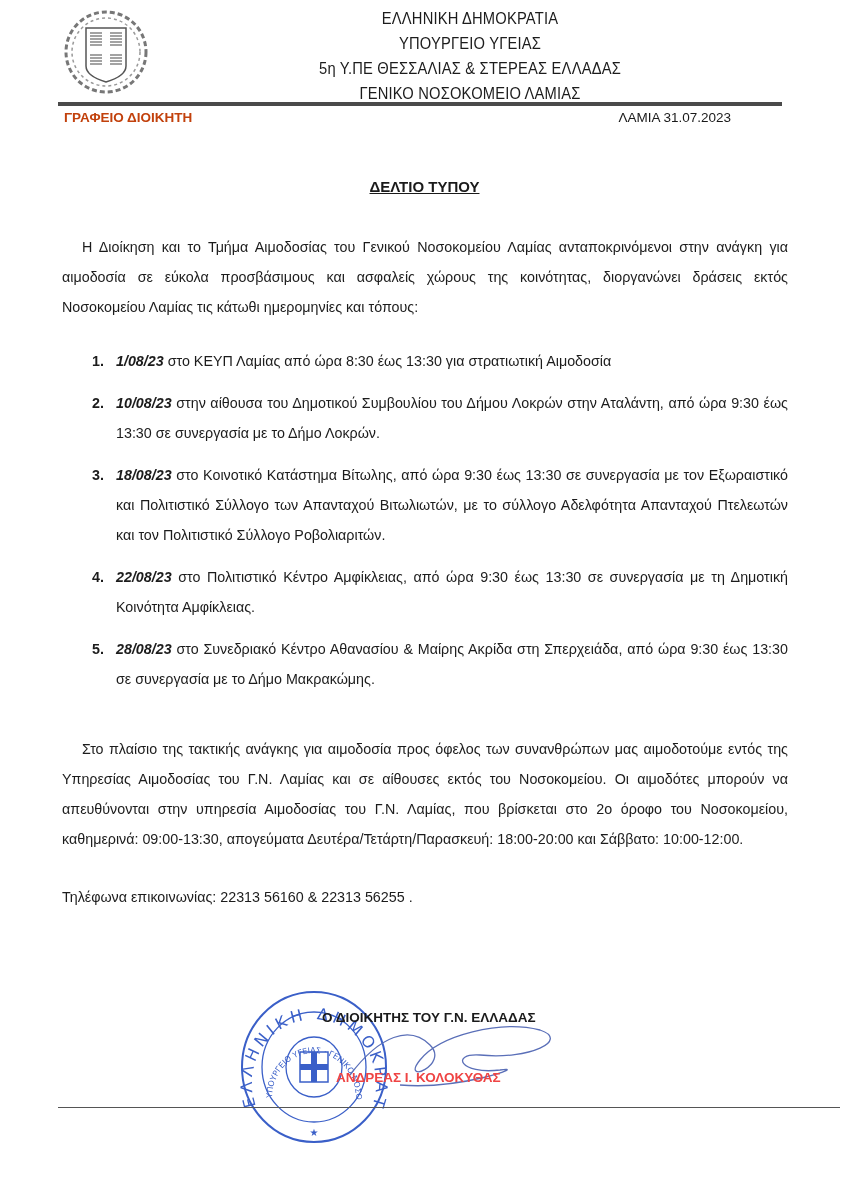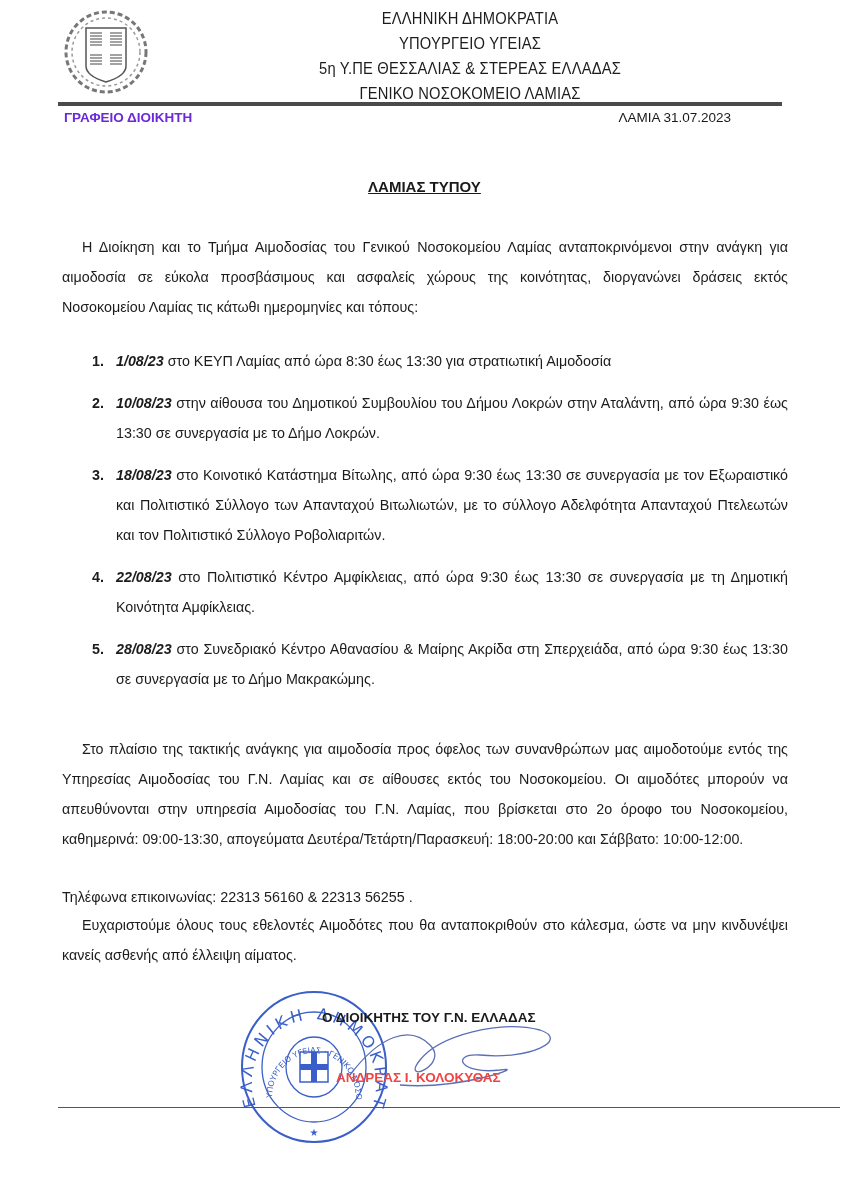--- a/index.html
+++ b/index.html
@@ -7,21 +7,21 @@
          font-family: "Liberation Sans Narrow", "Liberation Sans", sans-serif; color: #1a1a1a; }
   .page { position: absolute; left: 0; top: 0; width: 799px; height: 1200px; }
 
   .emblem { position: absolute; left: 62px; top: 8px; width: 88px; height: 90px; }
 
   .header-lines { position: absolute; left: 150px; width: 640px; text-align: center; top: 6px; }
   .header-line { font-size: 16px; line-height: 25px; letter-spacing: 0.2px; color: #1c1c1c; transform: scaleX(0.92); }
 
   .header-rule { position: absolute; left: 58px; top: 102px; width: 724px; height: 4px; background: #4a4a4a; }
 
-  .office { position: absolute; left: 64px; top: 110px; font-size: 13.5px; font-weight: bold; color: #6d28d9; }
+  .office { position: absolute; left: 64px; top: 110px; font-size: 13.5px; font-weight: bold; color: #c2410c; }
   .date { position: absolute; right: 68px; top: 110px; font-size: 13.5px; font-weight: normal; color: #1a1a1a; margin-left: 34px; }
 
   .title { position: absolute; left: 0; width: 849px; top: 178px; text-align: center;
            font-size: 15px; font-weight: bold; text-decoration: underline; }
 
   .para { position: absolute; left: 62px; width: 726px; font-size: 14.3px; line-height: 30px;
           text-align: justify; color: #1c1c1c; }
   .para .indent { display: inline-block; width: 20px; }
 
   .list { position: absolute; left: 92px; width: 696px; margin: 0; padding: 0; list-style: none; }
@@ -76,21 +76,21 @@
     <div class="header-line">ΥΠΟΥΡΓΕΙΟ ΥΓΕΙΑΣ</div>
     <div class="header-line">5η Υ.ΠΕ ΘΕΣΣΑΛΙΑΣ &amp; ΣΤΕΡΕΑΣ ΕΛΛΑΔΑΣ</div>
     <div class="header-line">ΓΕΝΙΚΟ ΝΟΣΟΚΟΜΕΙΟ ΛΑΜΙΑΣ</div>
   </div>
 
   <div class="header-rule"></div>
 
   <div class="office">ΓΡΑΦΕΙΟ ΔΙΟΙΚΗΤΗ</div>
   <div class="date">ΛΑΜΙΑ  31.07.2023</div>
 
-  <div class="title">ΛΑΜΙΑΣ ΤΥΠΟΥ</div>
+  <div class="title">ΔΕΛΤΙΟ ΤΥΠΟΥ</div>
 
   <div class="para" style="top:232px;">
     <span class="indent"></span><span>Η Διοίκηση και το Τμήμα Αιμοδοσίας του Γενικού Νοσοκομείου Λαμίας ανταποκρινόμενοι στην ανάγκη για αιμοδοσία σε εύκολα προσβάσιμους και ασφαλείς χώρους της κοινότητας, διοργανώνει δράσεις εκτός Νοσοκομείου Λαμίας τις κάτωθι ημερομηνίες και τόπους:</span>
   </div>
 
   <ul class="list" style="top:346px;">
     <li class="list-item" style="margin-bottom:12px;">
       <span class="list-num">1.</span><span class="list-date">1/08/23</span><span> στο ΚΕΥΠ Λαμίας από ώρα 8:30 έως 13:30 για στρατιωτική Αιμοδοσία</span>
     </li>
     <li class="list-item" style="margin-bottom:12px;">
@@ -106,23 +106,20 @@
       <span class="list-num">5.</span><span class="list-date">28/08/23</span><span>  στο Συνεδριακό Κέντρο Αθανασίου &amp; Μαίρης Ακρίδα στη Σπερχειάδα, από ώρα 9:30 έως 13:30 σε συνεργασία με το Δήμο Μακρακώμης.</span>
     </li>
   </ul>
 
   <div class="para" style="top:734px;">
     <span class="indent"></span><span>Στο πλαίσιο της τακτικής ανάγκης για αιμοδοσία προς όφελος των συνανθρώπων μας αιμοδοτούμε εντός της Υπηρεσίας Αιμοδοσίας του Γ.Ν. Λαμίας και σε αίθουσες εκτός του Νοσοκομείου. Οι αιμοδότες μπορούν να απευθύνονται στην υπηρεσία Αιμοδοσίας του Γ.Ν. Λαμίας, που βρίσκεται στο 2ο όροφο του Νοσοκομείου, καθημερινά: 09:00-13:30, απογεύματα Δευτέρα/Τετάρτη/Παρασκευή: 18:00-20:00 και Σάββατο: 10:00-12:00.</span>
   </div>
 
   <div class="para" style="top:884px; line-height:26px;">Τηλέφωνα επικοινωνίας: 22313 56160 &amp; 22313 56255 .</div>
 
-  <div class="para" style="top:910px;">
-    <span class="indent"></span><span>Ευχαριστούμε όλους τους εθελοντές Αιμοδότες που θα ανταποκριθούν στο κάλεσμα, ώστε να μην κινδυνέψει κανείς ασθενής από έλλειψη αίματος.</span>
-  </div>
 
   <svg class="stamp" viewBox="0 0 152 158">
     <ellipse cx="76" cy="79" rx="72" ry="75" fill="none" stroke="#3a5fc8" stroke-width="2"></ellipse>
     <ellipse cx="76" cy="79" rx="52" ry="55" fill="none" stroke="#3a5fc8" stroke-width="1.3"></ellipse>
     <ellipse cx="76" cy="79" rx="28" ry="30" fill="none" stroke="#3a5fc8" stroke-width="1.3"></ellipse>
     <defs>
       <path id="outerArc" d="M 18 118 A 62 64 0 1 1 134 118"></path>
       <path id="innerArc" d="M 34 110 A 42 45 0 1 1 118 110"></path>
     </defs>
     <text font-family="DejaVu Sans, sans-serif" font-size="16" fill="#3a5fc8" letter-spacing="4">

